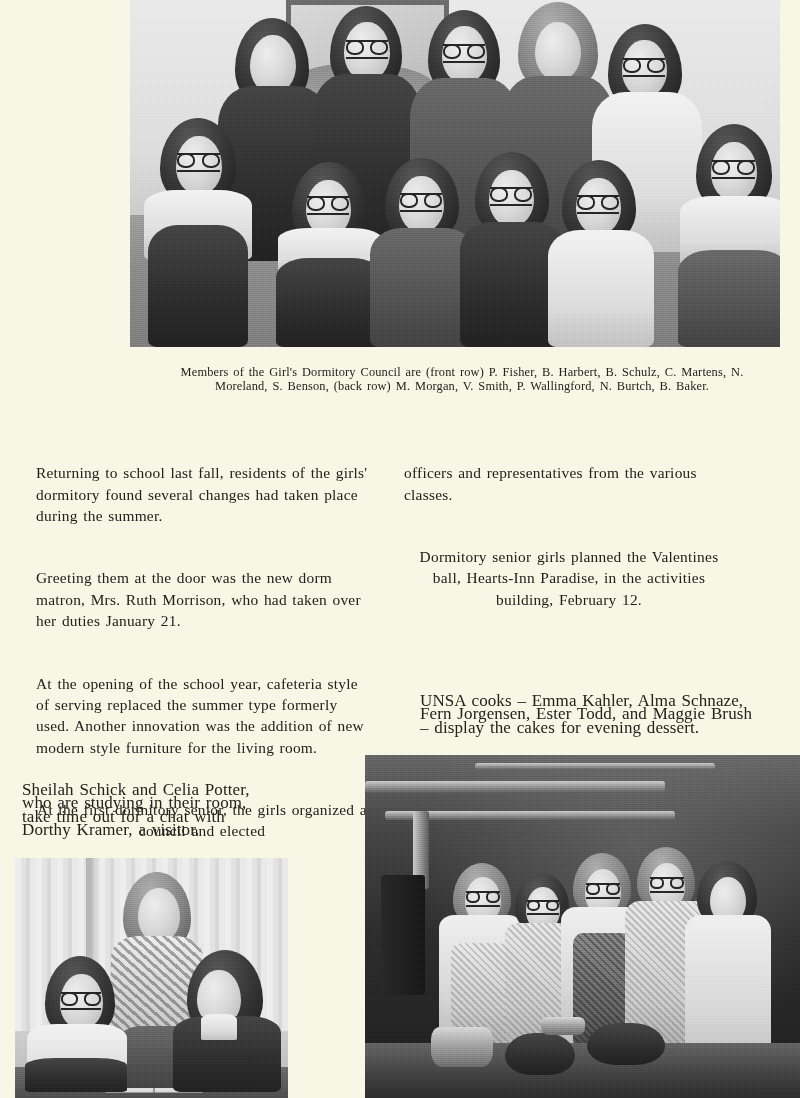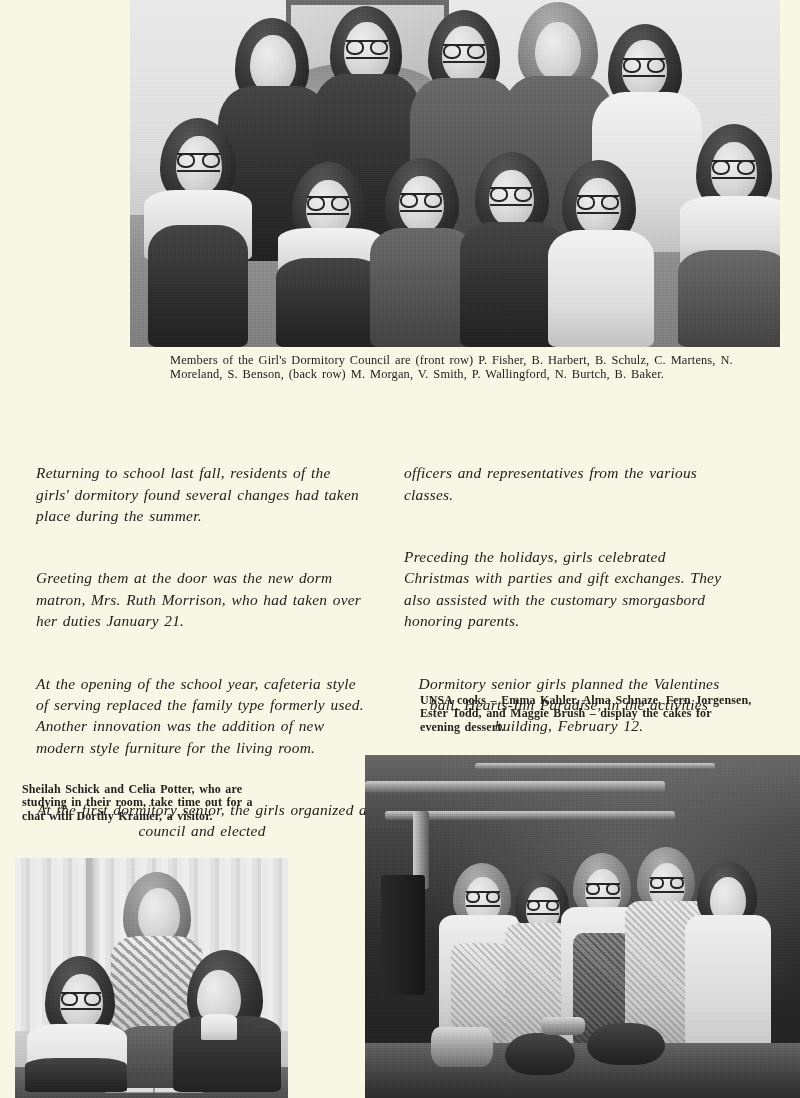--- a/index.html
+++ b/index.html
@@ -111,32 +111,31 @@
   .bodytext {
     position: absolute;
     font-family: "Liberation Serif", serif;
     font-size: 15.4px;
     line-height: 21.3px;
     color: #22201c;
     letter-spacing: .25px;
     word-spacing: 1.4px;
     white-space: pre-line;
   }
-  .bodytext p { margin: 0 0 20px 0; font-style: italic; }
+  .bodytext p { margin: 0 0 20px 0; }
   .bodytext p:last-child { margin-bottom: 0; text-align: center; }
 
   .caption-sans {
     position: absolute;
     font-family: "Liberation Serif", serif;
-    font-size: 12px;
+    font-size: 17px;
     line-height: 13.4px;
     color: #25221e;
     letter-spacing: .1px;
     word-spacing: 1.4px;
-    font-weight: bold;
   }
 
   
   #photo-study {
     left: 15px; top: 858px; width: 273px; height: 240px;
     background: linear-gradient(180deg,#e6e4da 0%, #dcdad0 55%, #b5b3aa 100%);
   }
   .curtain {
     position:absolute; left:0; top:0; right:0; height:72%;
     background:
@@ -284,32 +283,31 @@
       <div class="hair" style="left:566px; top:124px; width:76px; height:86px;"></div>
       <div class="head" style="left:581px; top:142px; width:46px; height:58px;"></div>
       <div class="glasses" style="left:582px; top:160px; width:43px; height:15px;"></div>
       <div class="body-light" style="left:550px; top:196px; width:110px; height:70px;"></div>
       <div class="body-mid" style="left:548px; top:250px; width:112px; height:97px;"></div>
     </div>
 
     <div class="grain"></div>
   </div>
 
-  <div class="caption-serif" id="caption-council" style="left:170px; top:353px; width:584px;">Members of the Girl's Dormitory Council are (front row) P. Fisher, B. Harbert, B. Schulz, C. Martens, N. Moreland, S. Benson, (back row) M. Morgan, V. Smith, P. Wallingford, N. Burtch, B. Baker.</div>
+  <div class="caption-serif" id="caption-council" style="left:170px; top:365px; width:584px;text-align:center;">Members of the Girl's Dormitory Council are (front row) P. Fisher, B. Harbert, B. Schulz, C. Martens, N. Moreland, S. Benson, (back row) M. Morgan, V. Smith, P. Wallingford, N. Burtch, B. Baker.</div>
 
   <div class="bodytext" id="col-left" style="left:36px; top:441px; width:332px;">
     <p>Returning to school last fall, residents of the girls' dormitory found several changes had taken place during the summer.</p>
     <p>Greeting them at the door was the new dorm matron, Mrs. Ruth Morrison, who had taken over her duties January 21.</p>
-    <p>At the opening of the school year, cafeteria style of serving replaced the family type formerly used.  Another innovation was the addition of new modern style furniture for the living room.</p>
+    <p>At the opening of the school year, cafeteria style of serving replaced the summer type formerly used.  Another innovation was the addition of new modern style furniture for the living room.</p>
     <p>At the first dormitory senior, the girls organized a council and elected</p>
   </div>
 
   <div class="bodytext" id="col-right" style="left:404px; top:441px; width:330px;">
     <p>officers and representatives from the various classes.</p>
-    <p>Preceding the holidays, girls celebrated Christmas with parties and gift exchanges.  They also assisted with the customary smorgasbord honoring parents.</p>
     <p>Dormitory senior girls planned the Valentines ball, Hearts-Inn Paradise, in the activities building, February 12.</p>
   </div>
 
   <div class="caption-sans" id="caption-cooks" style="left:420px; top:694px; width:334px;">UNSA cooks – Emma Kahler, Alma Schnaze, Fern Jorgensen, Ester Todd, and Maggie Brush – display the cakes for evening dessert.</div>
 
   <div class="caption-sans" id="caption-study" style="left:22px; top:783px; width:254px;">Sheilah Schick and Celia Potter, who are studying in their room, take time out for a chat with Dorthy Kramer, a visitor.</div>
 
   <div class="photo" id="photo-study">
     <div class="curtain"></div>
     <div class="table-study"></div>

